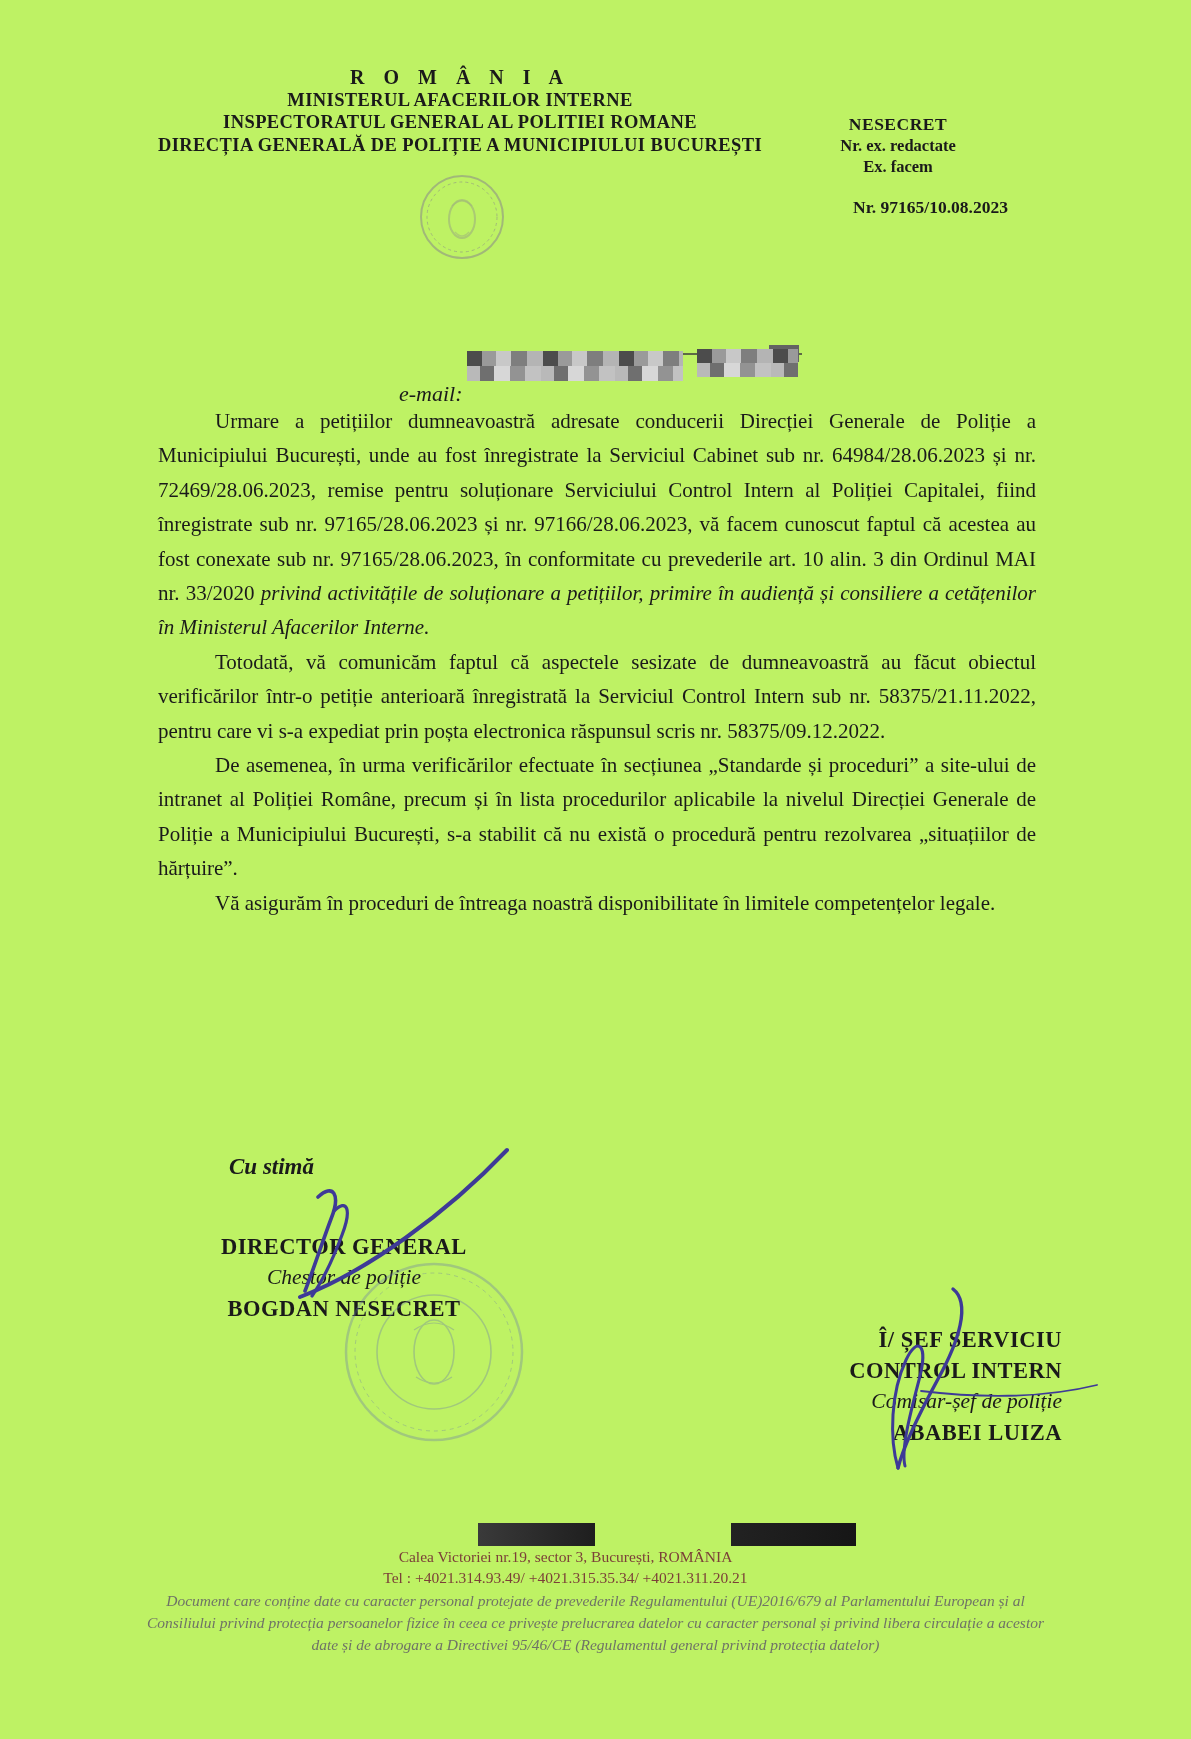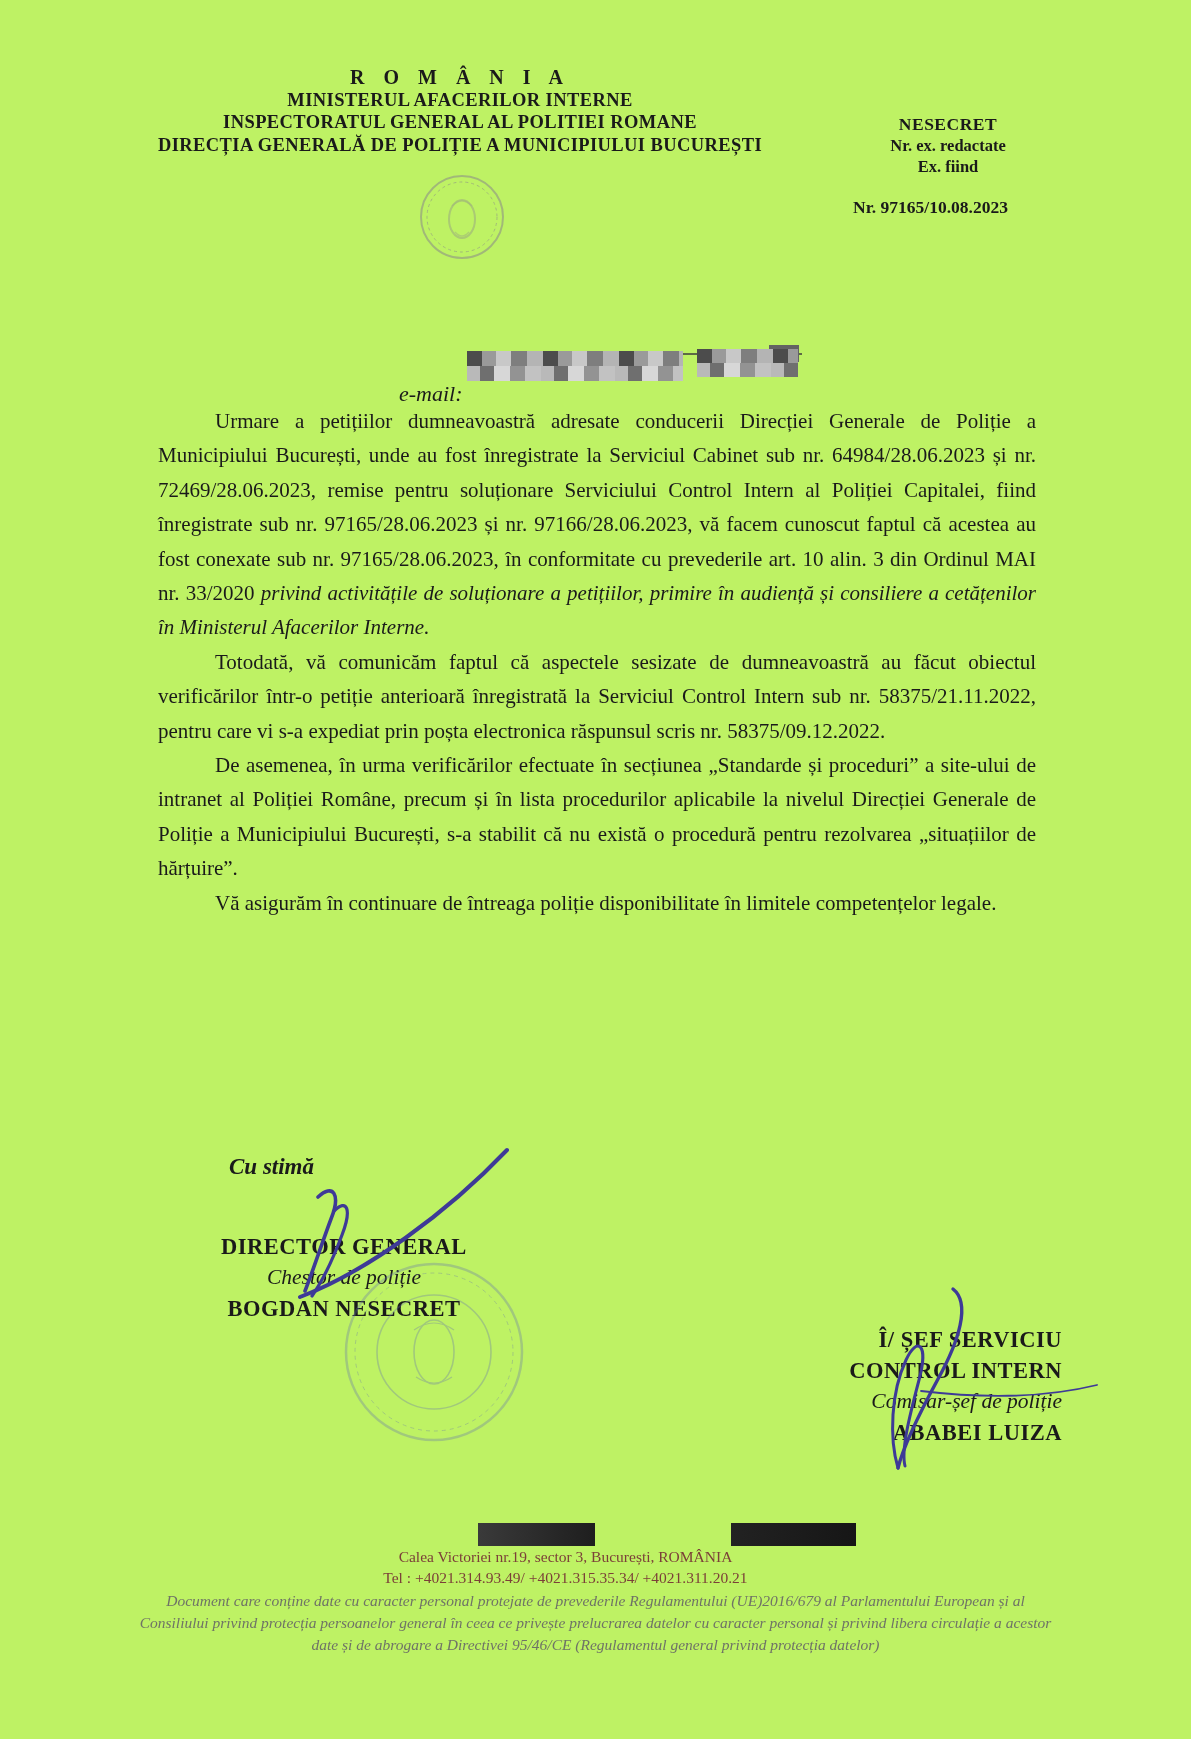--- a/index.html
+++ b/index.html
@@ -5,21 +5,21 @@
   html,body{margin:0;padding:0;background:#e8e8e6;}
   #page{
     position:relative;width:1191px;height:1739px;margin:0 auto;
     background:#bef264;overflow:hidden;
     font-family:"Liberation Serif","DejaVu Serif",serif;color:#1a1a1a;
   }
   
   .hdr{position:absolute;left:118px;top:66px;width:684px;text-align:center;line-height:22.5px;}
   .hdr .country{font-size:20px;font-weight:bold;letter-spacing:7px;}
   .hdr .l{font-size:18.5px;font-weight:bold;letter-spacing:.4px;}
-  .cls{position:absolute;left:853px;top:114px;width:190px;text-align:center;line-height:21px;}
+  .cls{position:absolute;left:803px;top:114px;width:190px;text-align:center;line-height:21px;}
   .cls .l1{font-size:17.5px;font-weight:bold;letter-spacing:.5px;}
   .cls .l2{font-size:16.5px;font-weight:bold;}
   .docnum{position:absolute;left:853px;top:197px;width:190px;text-align:left;font-size:17.5px;font-weight:bold;}
   
   .addr{position:absolute;left:402px;top:322px;white-space:nowrap;font-size:24px;}
   .addr .sal{font-style:italic;font-weight:bold;}
   .addr .nm{font-weight:bold;letter-spacing:.5px;}
   .nm-underline{position:absolute;left:558px;top:353px;width:244px;height:2px;background:#3c3c3c;opacity:.75;}
   .nm-redact{position:absolute;left:769px;top:345px;width:30px;height:17px;background:#636363;}
   .email{position:absolute;left:399px;top:356px;font-size:22px;font-style:italic;margin-top:25px;}
@@ -56,42 +56,42 @@
   <div class="hdr">
     <div class="country">R O M Â N I A</div>
     <div class="l">MINISTERUL AFACERILOR  INTERNE</div>
     <div class="l">INSPECTORATUL GENERAL AL POLITIEI ROMANE</div>
     <div class="l">DIRECȚIA GENERALĂ DE POLIȚIE A MUNICIPIULUI BUCUREȘTI</div>
   </div>
 
   <div class="cls">
     <div class="l1">NESECRET</div>
     <div class="l2">Nr. ex. redactate</div>
-    <div class="l2">Ex. fiind</div>
+    <div class="l2">Ex. facem</div>
   </div>
   <div class="docnum">Nr. 97165/10.08.2023</div>
 
   <div class="nm-underline"></div>
   <div class="nm-redact"></div>
 
   <div class="email">e-mail:</div>
   <div class="px px1">
       <div class="r1"></div>
       <div class="r2"></div>
     </div>
   <div class="px px2">
       <div class="r1"></div>
       <div class="r2"></div>
     </div>
 
   <div class="bodytxt">
     <p><span>Urmare a petițiilor dumneavoastră adresate conducerii Direcției Generale de Poliție a Municipiului București, unde au fost înregistrate la Serviciul Cabinet sub nr. 64984/28.06.2023 și nr. 72469/28.06.2023, remise pentru soluționare Serviciului Control Intern al Poliției Capitalei, fiind înregistrate sub nr. 97165/28.06.2023 și nr. 97166/28.06.2023, vă facem cunoscut faptul că acestea au fost conexate sub nr. 97165/28.06.2023, în conformitate cu prevederile art. 10 alin. 3 din Ordinul MAI nr. 33/2020 </span><i>privind activitățile de soluționare a petițiilor, primire în audiență și consiliere a cetățenilor în Ministerul Afacerilor Interne.</i></p>
     <p>Totodată, vă comunicăm faptul că aspectele sesizate de dumneavoastră au făcut obiectul verificărilor într-o petiție anterioară înregistrată la Serviciul Control Intern sub nr. 58375/21.11.2022, pentru care vi s-a expediat prin poșta electronica răspunsul scris nr. 58375/09.12.2022.</p>
     <p>De asemenea, în urma verificărilor efectuate în secțiunea „Standarde și proceduri” a site-ului de intranet al Poliției Române, precum și în lista procedurilor aplicabile la nivelul Direcției Generale de Poliție a Municipiului București, s-a stabilit că nu există o procedură pentru rezolvarea „situațiilor de hărțuire”.</p>
-    <p>Vă asigurăm în continuare de întreaga poliție disponibilitate în limitele competențelor legale.</p>
+    <p>Vă asigurăm în proceduri de întreaga noastră disponibilitate în limitele competențelor legale.</p>
   </div>
 
   <div class="closing">Cu stimă</div>
 
   <div class="sigL">
     <div class="sig-title">DIRECTOR GENERAL</div>
     <div class="sig-rank">Chestor de poliție</div>
     <div class="sig-name">BOGDAN NESECRET</div>
   </div>
 
@@ -133,17 +133,17 @@
   </svg>
 
   <div class="barL"></div>
   <div class="barR"></div>
   <div class="foot">
     <div class="adr">Calea Victoriei nr.19, sector 3, București, ROMÂNIA</div>
     <div class="tel">Tel : +4021.314.93.49/ +4021.315.35.34/ +4021.311.20.21</div>
   </div>
   <div class="gdpr">
     <div>Document care conține date cu caracter personal protejate de prevederile Regulamentului (UE)2016/679 al Parlamentului European și al</div>
-    <div>Consiliului privind protecția persoanelor general în ceea ce privește prelucrarea datelor cu caracter personal și privind libera circulație a acestor</div>
+    <div>Consiliului privind protecția persoanelor fizice în ceea ce privește prelucrarea datelor cu caracter personal și privind libera circulație a acestor</div>
     <div>date și de abrogare a Directivei 95/46/CE (Regulamentul general privind protecția datelor)</div>
   </div>
 
 </div>
 
 </body></html>

